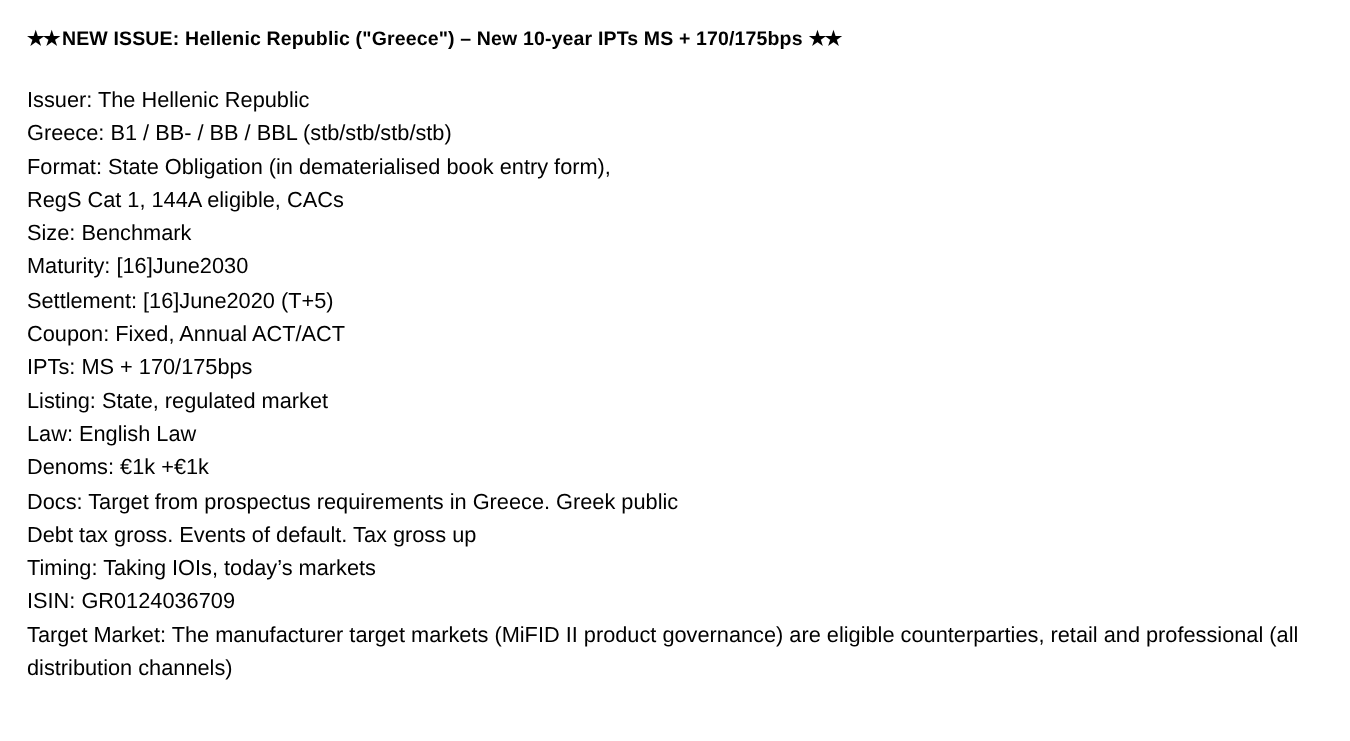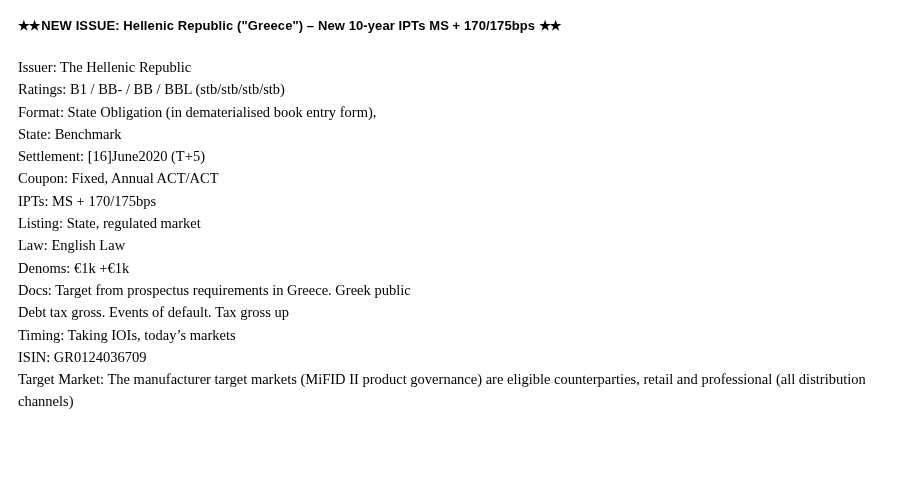--- a/index.html
+++ b/index.html
@@ -36,40 +36,41 @@
   .headline .star.trailing {
     margin-right: 0;
     margin-left: 4px;
   }
   .terms {
     font-size: 14.5px;
     line-height: 22.3px;
   }
   .term-line {
     white-space: normal;
-    font-family: Liberation Serif, serif;
   }
   .term-line.wrap {
     max-width: 880px;
   }
 </style>
 </head>
 <body>
 
 <div class="doc">
 
   <div class="headline">
     <span class="star">★★</span><span>NEW ISSUE: Hellenic Republic ("Greece") – New 10-year IPTs MS + 170/175bps</span><span class="star trailing">★★</span>
   </div>
 
   <div class="terms">
     <div class="term-line">Issuer: The Hellenic Republic</div>
-    <div class="term-line">Ratings: B1 / BB- / BB / BBL (stb/stb/stb/stb)</div>
+    <div class="term-line">Greece: B1 / BB- / BB / BBL (stb/stb/stb/stb)</div>
     <div class="term-line">Format: State Obligation (in dematerialised book entry form),</div>
-    <div class="term-line">State: Benchmark</div>
+    <div class="term-line">RegS Cat 1, 144A eligible, CACs</div>
+    <div class="term-line">Size: Benchmark</div>
+    <div class="term-line">Maturity: [16]June2030</div>
     <div class="term-line">Settlement: [16]June2020 (T+5)</div>
     <div class="term-line">Coupon: Fixed, Annual ACT/ACT</div>
     <div class="term-line">IPTs: MS + 170/175bps</div>
     <div class="term-line">Listing: State, regulated market</div>
     <div class="term-line">Law: English Law</div>
     <div class="term-line">Denoms: €1k +€1k</div>
     <div class="term-line">Docs: Target from prospectus requirements in Greece. Greek public</div>
     <div class="term-line">Debt tax gross. Events of default. Tax gross up</div>
     <div class="term-line">Timing: Taking IOIs, today’s markets</div>
     <div class="term-line">ISIN: GR0124036709</div>

